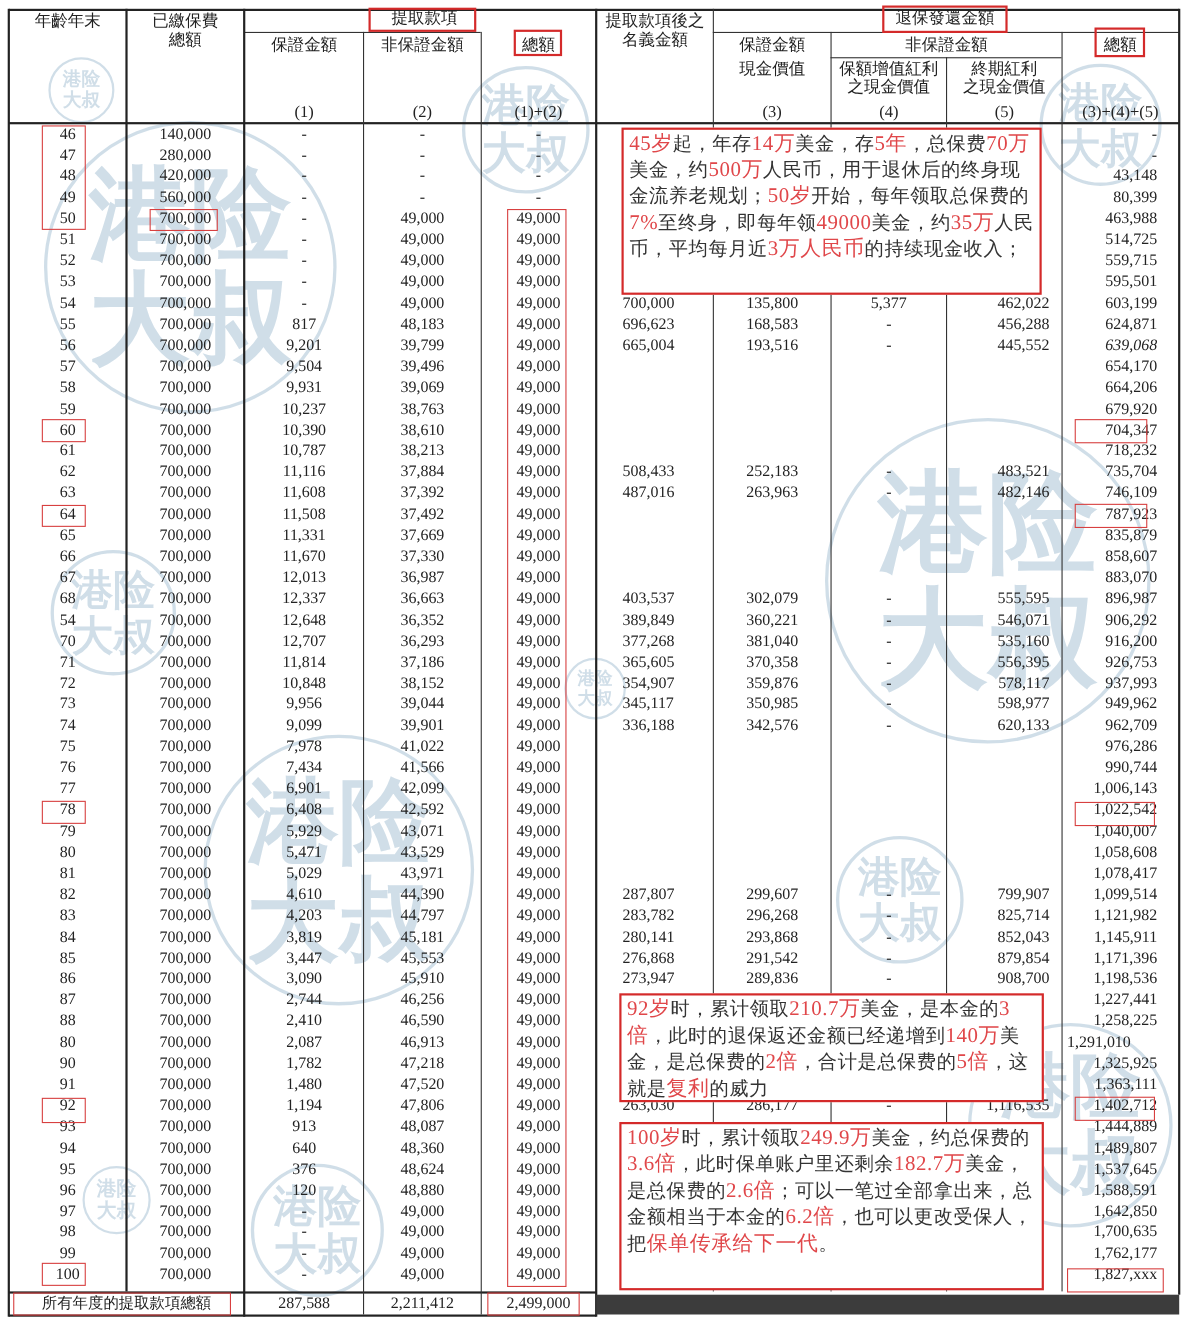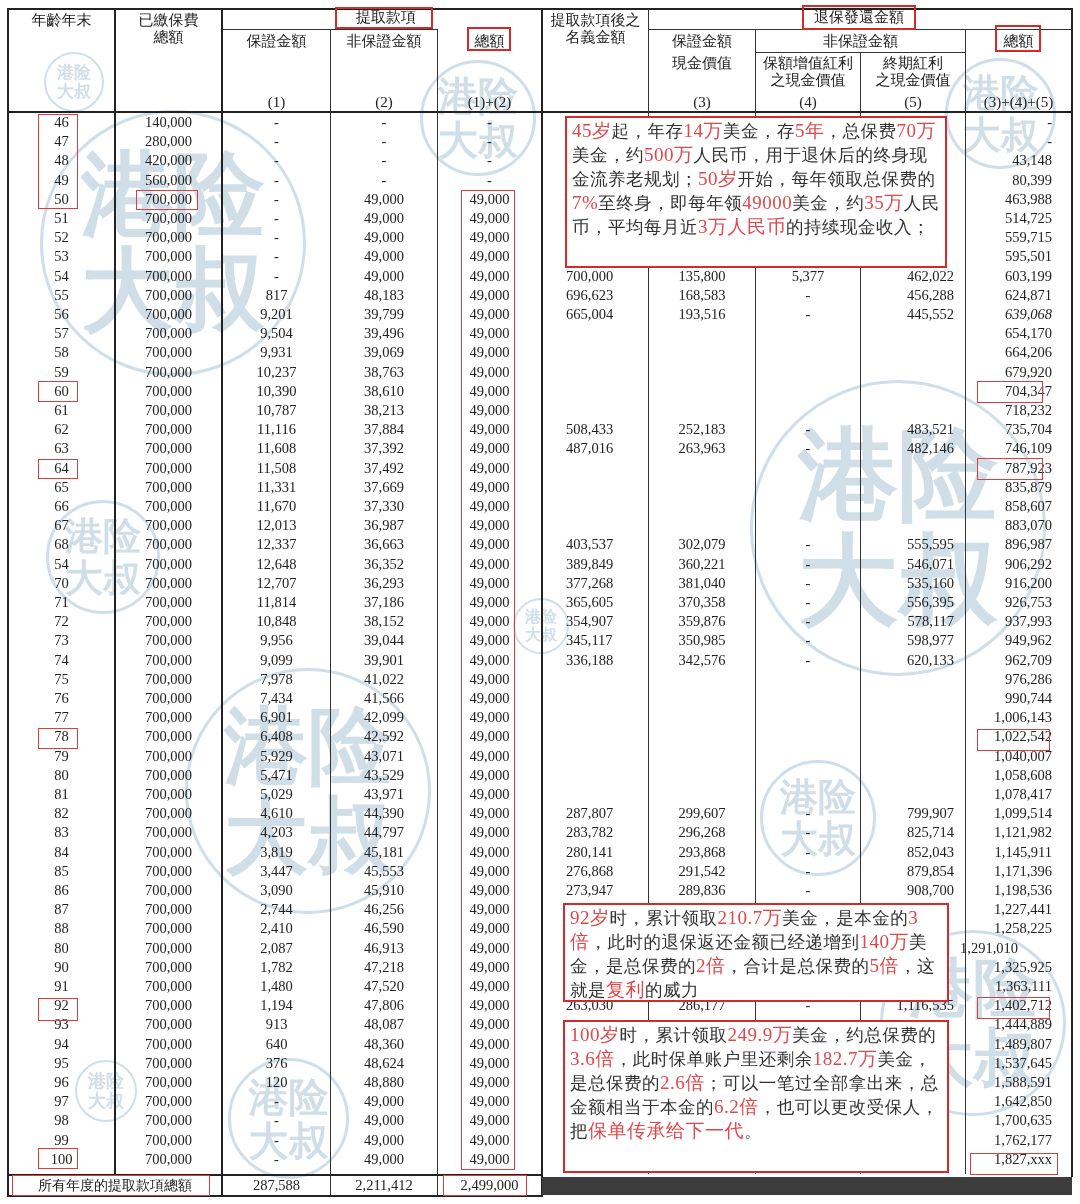--- a/index.html
+++ b/index.html
@@ -559,21 +559,21 @@
       <div class="cellr" style="left: 966px; top: 919.4px; width: 86px;">1,258,225</div>
       <div class="cell" style="left: 9px; top: 938.6px; width: 105px;">80</div>
       <div class="cell" style="left: 116px; top: 938.6px; width: 105px;">700,000</div>
       <div class="cell" style="left: 223px; top: 938.6px; width: 107px;">2,087</div>
       <div class="cell" style="left: 331px; top: 938.6px; width: 106px;">46,913</div>
       <div class="cell" style="left: 438px; top: 938.6px; width: 103px;">49,000</div>
       <div class="cell-l" style="left: 566px; top: 938.6px; width: 80px;"></div>
       <div class="cell" style="left: 649px; top: 938.6px; width: 106px;"></div>
       <div class="cell" style="left: 756px; top: 938.6px; width: 104px;"></div>
       <div class="cellr" style="left: 861px; top: 938.6px; width: 93px;"></div>
-      <div class="cellr" style="left: 932px; top: 938.6px; width: 86px;">1,291,010</div>
+      <div class="cellr" style="left: 956px; top: 938.6px; width: 86px; text-align: center;">1,291,010</div>
       <div class="cell" style="left: 9px; top: 957.8px; width: 105px;">90</div>
       <div class="cell" style="left: 116px; top: 957.8px; width: 105px;">700,000</div>
       <div class="cell" style="left: 223px; top: 957.8px; width: 107px;">1,782</div>
       <div class="cell" style="left: 331px; top: 957.8px; width: 106px;">47,218</div>
       <div class="cell" style="left: 438px; top: 957.8px; width: 103px;">49,000</div>
       <div class="cell-l" style="left: 566px; top: 957.8px; width: 80px;"></div>
       <div class="cell" style="left: 649px; top: 957.8px; width: 106px;"></div>
       <div class="cell" style="left: 756px; top: 957.8px; width: 104px;"></div>
       <div class="cellr" style="left: 861px; top: 957.8px; width: 93px;"></div>
       <div class="cellr" style="left: 966px; top: 957.8px; width: 86px;">1,325,925</div>

